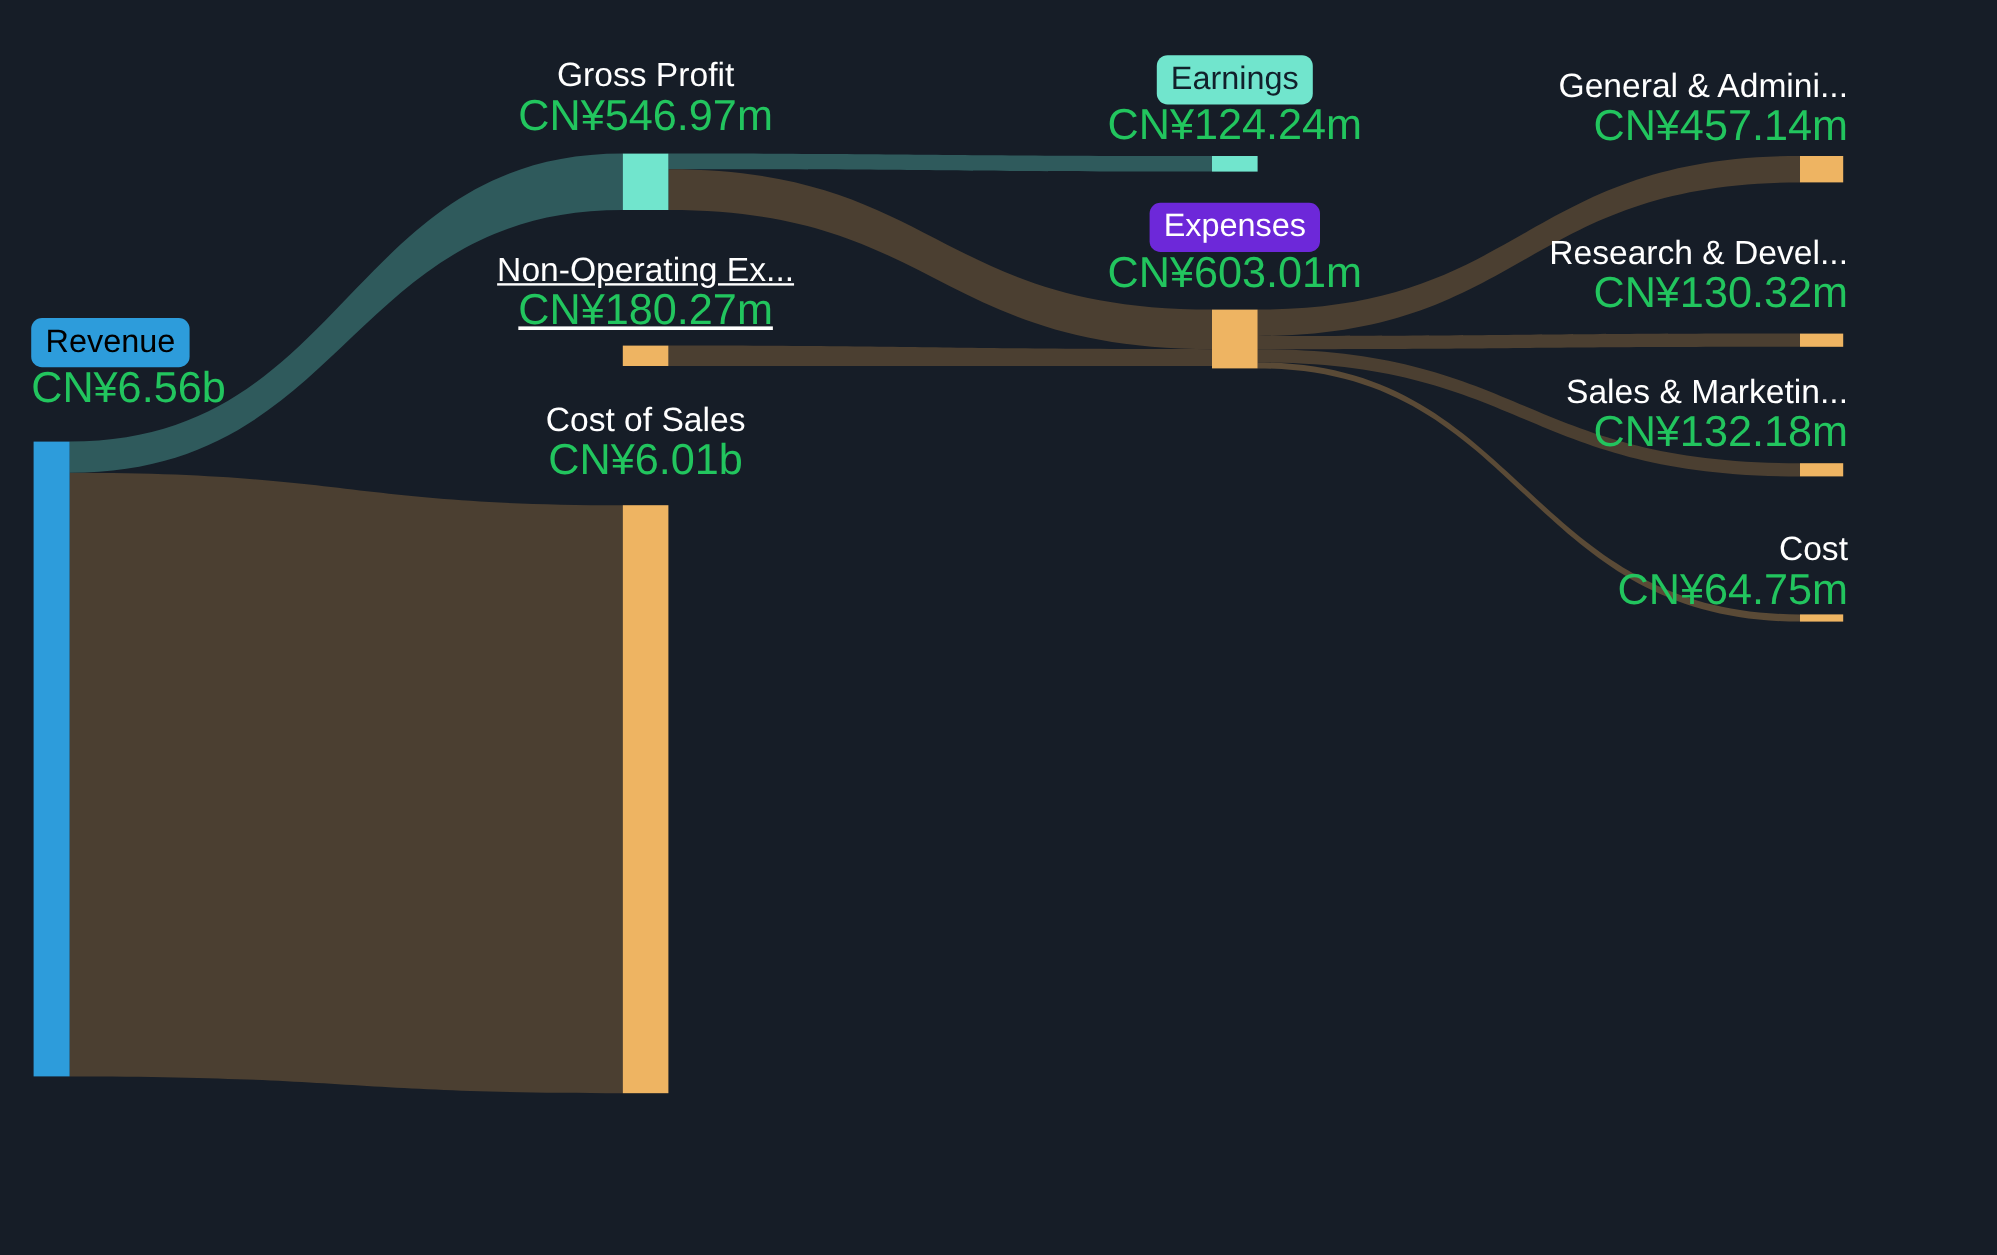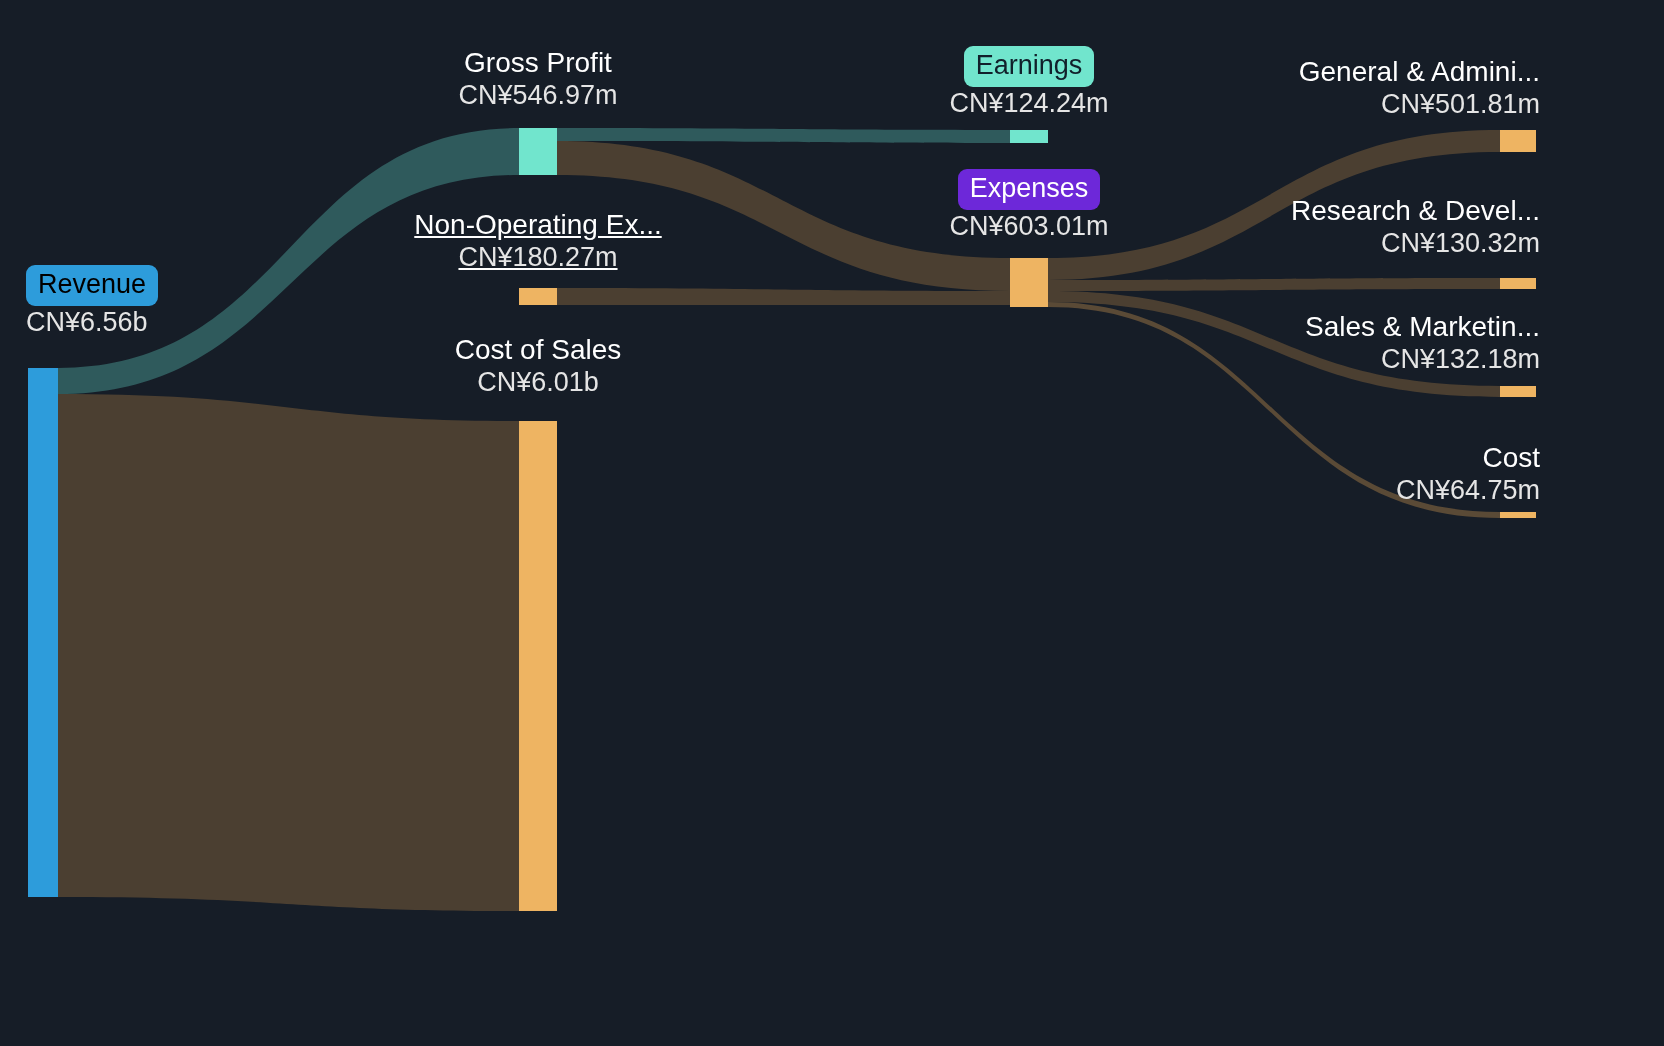--- a/index.html
+++ b/index.html
@@ -10,21 +10,21 @@
     -webkit-font-smoothing:antialiased;
   }
   #stage{position:relative;width:1664px;height:1046px;background:#161d27;}
   svg.flow{position:absolute;left:0;top:0;width:1664px;height:1046px;display:block;}
 
   .lbl{position:absolute;color:#fff;white-space:nowrap;}
   .lbl .name{
     font-size:28px;line-height:33px;color:#ffffff;font-weight:400;
   }
   .lbl .val{
-    font-size:27px;line-height:33px;color:#e5e5e5;font-weight:400;
+    font-size:36px;line-height:33px;color:#22c55e;font-weight:400;
   }
   .lbl.right{text-align:right;}
   .lbl.left{text-align:left;}
   .lbl.center{text-align:center;}
 
   .pill{
     display:inline-block;border-radius:9px;padding:3px 12px 5px 12px;
     font-size:27px;line-height:33px;
   }
   .pill.revenue{background:#2d9cdb;color:#000000;}
@@ -98,21 +98,21 @@
     <div class="val">CN¥124.24m</div>
   </div>
 
   <div class="lbl center" style="left:882px;top:169px;width:294px;">
     <div><span class="pill expenses">Expenses</span></div>
     <div class="val">CN¥603.01m</div>
   </div>
 
   <div class="lbl right" style="left:1120px;top:55px;width:420px;">
     <div class="name">General &amp; Admini...</div>
-    <div class="val">CN¥501.81m</div>
+    <div class="val">CN¥457.14m</div>
   </div>
 
   <div class="lbl right" style="left:1120px;top:194px;width:420px;">
     <div class="name">Research &amp; Devel...</div>
     <div class="val">CN¥130.32m</div>
   </div>
 
   <div class="lbl right" style="left:1120px;top:310px;width:420px;">
     <div class="name">Sales &amp; Marketin...</div>
     <div class="val">CN¥132.18m</div>

